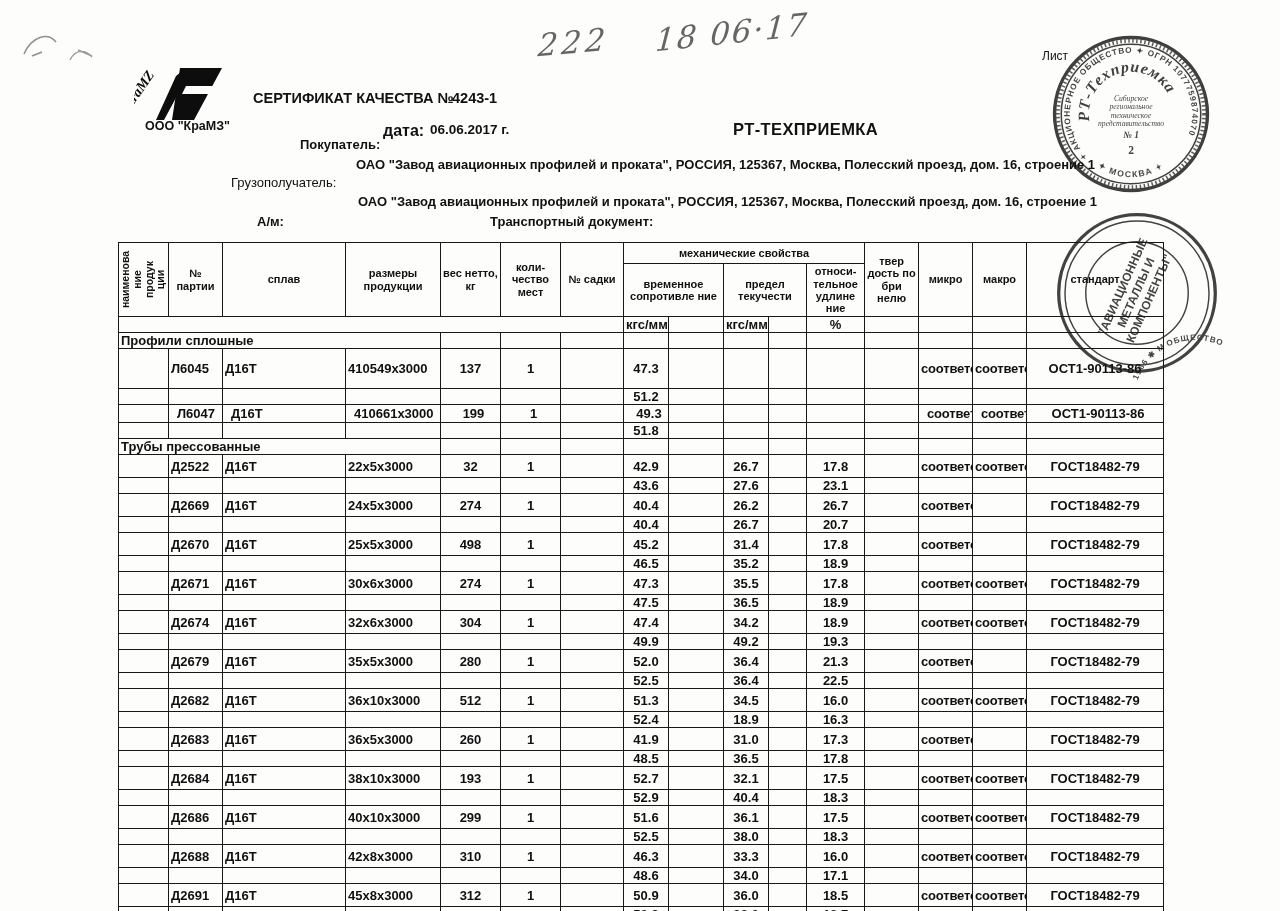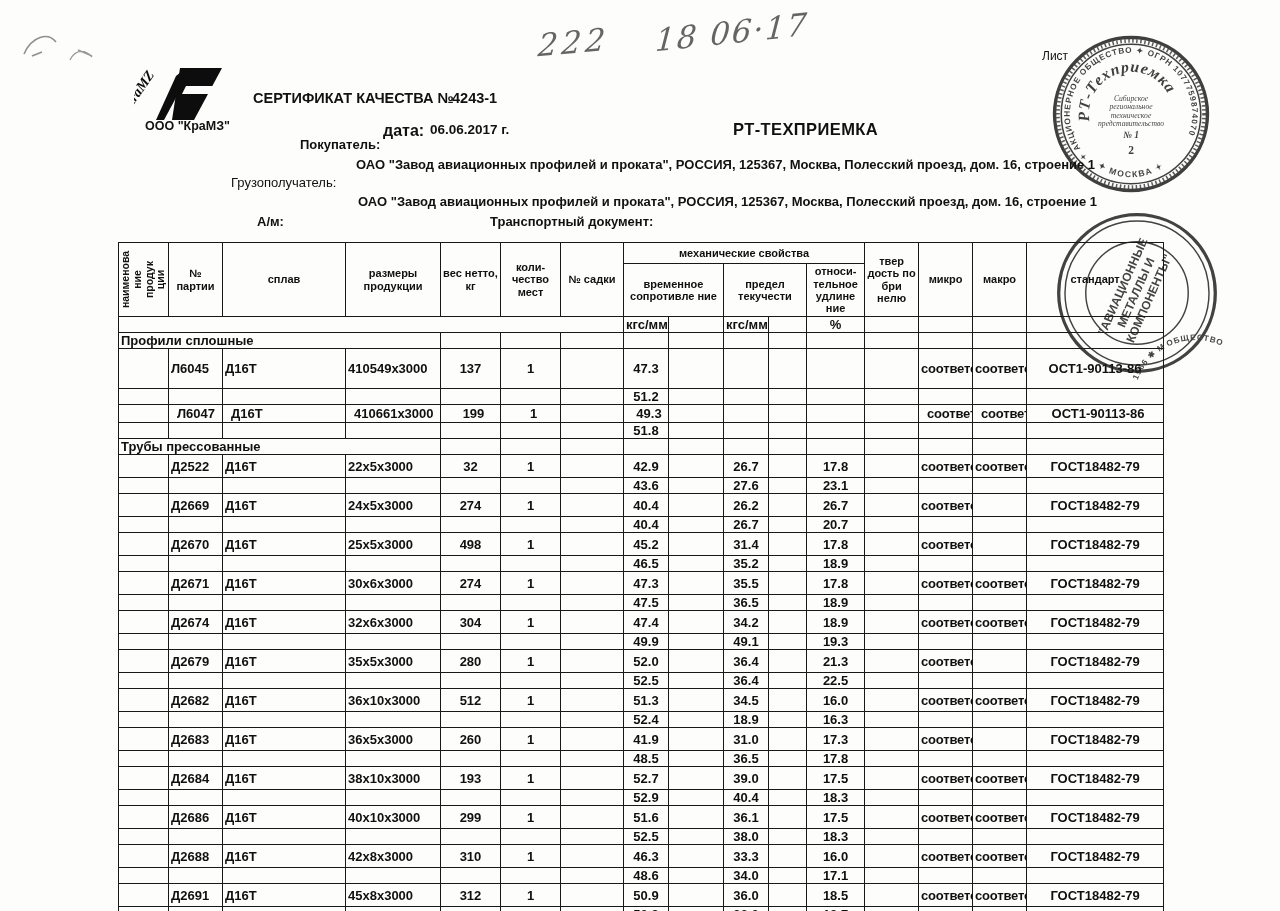--- a/index.html
+++ b/index.html
@@ -419,21 +419,21 @@
         <tr class="row-sub">
           <td class="c-name"></td>
           <td class="c-batch"></td>
           <td class="c-alloy"></td>
           <td class="c-size"></td>
           <td class="num-r"></td>
           <td class="num-r"></td>
           <td class="c-sadka"></td>
           <td class="c-val">49.9</td>
           <td class="c-gap"></td>
-          <td class="c-val">49.1</td>
+          <td class="c-val">49.2</td>
           <td class="c-gap"></td>
           <td class="c-val">19.3</td>
           <td class="c-hard"></td>
           <td class="c-conf"></td>
           <td class="c-conf"></td>
           <td class="c-std"></td>
         </tr>
         <tr class="row-main">
           <td class="c-name"></td>
           <td class="c-batch">Д2679</td>
@@ -545,21 +545,21 @@
         <tr class="row-main">
           <td class="c-name"></td>
           <td class="c-batch">Д2684</td>
           <td class="c-alloy">Д16Т</td>
           <td class="c-size">38x10x3000</td>
           <td class="num-r">193</td>
           <td class="num-r">1</td>
           <td class="c-sadka"></td>
           <td class="c-val">52.7</td>
           <td class="c-gap"></td>
-          <td class="c-val">39.0</td>
+          <td class="c-val">32.1</td>
           <td class="c-gap"></td>
           <td class="c-val">17.5</td>
           <td class="c-hard"></td>
           <td class="c-conf">соответст.</td>
           <td class="c-conf">соответст.</td>
           <td class="c-std">ГОСТ18482-79</td>
         </tr>
         <tr class="row-sub">
           <td class="c-name"></td>
           <td class="c-batch"></td>

